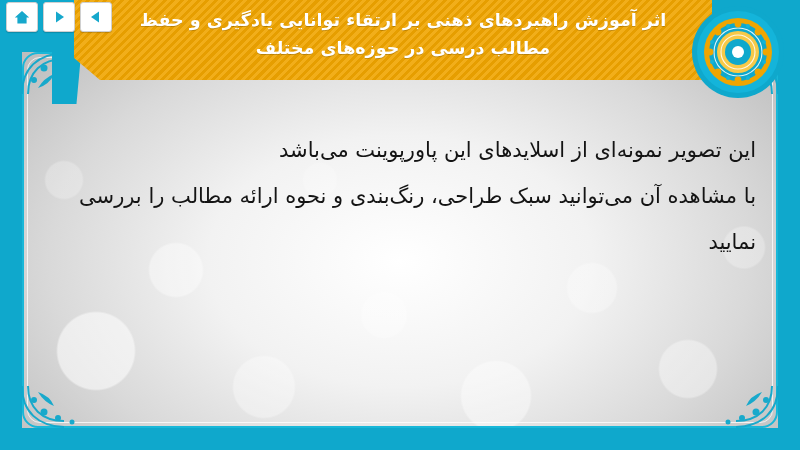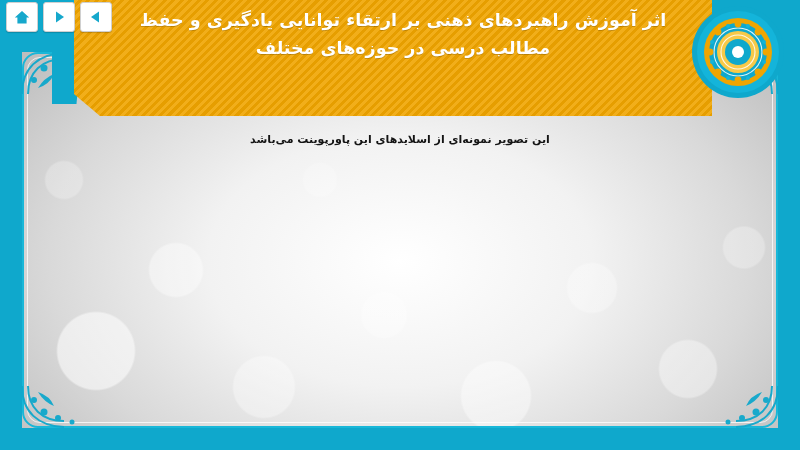--- a/index.html
+++ b/index.html
@@ -72,21 +72,21 @@
   .corner.tr { top: 50px; right: 20px; transform: scaleX(-1); }
   .corner.bl { bottom: 20px; left: 20px; transform: scaleY(-1); }
   .corner.br { bottom: 20px; right: 20px; transform: scale(-1,-1); }
 
   
   .title-banner {
     position: absolute;
     top: 0;
     left: 74px;
     right: 88px;
-    height: 116px;
+    height: 80px;
     background: #f0a500;
     background-image:
       repeating-linear-gradient(135deg, rgba(255,255,255,0.10) 0 3px, rgba(0,0,0,0.045) 3px 6px);
     box-sizing: border-box;
     padding: 6px 26px 0 46px;
     display: flex;
     align-items: flex-start;
     justify-content: center;
     overflow: hidden;
     clip-path: polygon(0 0, 100% 0, 100% 100%, 26px 100%, 0 calc(100% - 22px));
@@ -148,25 +148,24 @@
   }
   .nav-btn svg { display: block; }
 
   
   .body-text {
     position: absolute;
     top: 128px;
     left: 44px;
     right: 44px;
     direction: rtl;
-    text-align: center;
     color: #141414;
-    font-size: 11px;
+    font-size: 21px;
     line-height: 2.18;
-    font-weight: bold;
+    font-weight: normal;
   }
   .body-text p { margin: 0; }
 </style>
 </head>
 <body>
 
 <div id="stage">
 
   <div class="slide-bg"></div>
 
@@ -295,15 +294,16 @@
     </div>
     <div class="nav-btn">
       <svg width="16" height="15" viewBox="0 0 16 15" xmlns="http://www.w3.org/2000/svg">
         <polygon points="8,1 15.2,7.4 12.6,7.4 12.6,13.6 3.4,13.6 3.4,7.4 0.8,7.4" fill="#16a8cc"></polygon>
       </svg>
     </div>
   </div>
 
   <div class="body-text">
     <p>این تصویر نمونه‌ای از اسلایدهای این پاورپوینت می‌باشد</p>
+    <p>با مشاهده آن می‌توانید سبک طراحی، رنگ‌بندی و نحوه ارائه مطالب را بررسی نمایید</p>
   </div>
 
 </div>
 
 </body></html>

